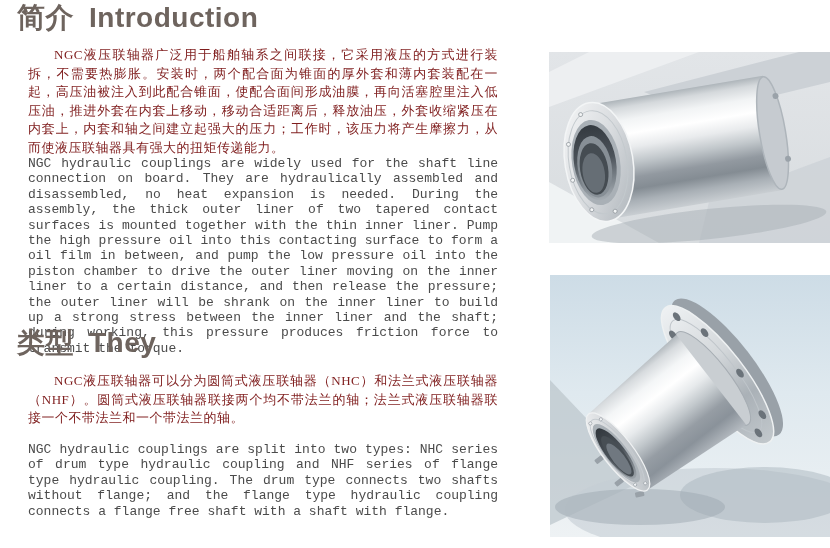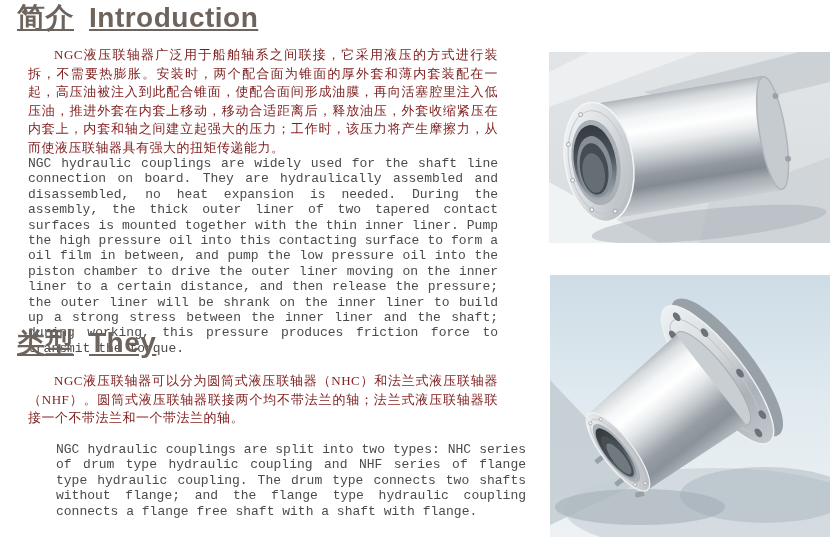--- a/index.html
+++ b/index.html
@@ -5,41 +5,41 @@
   html,body{margin:0;padding:0;}
   body{
     width:830px;height:548px;position:relative;overflow:hidden;
     background:#ffffff;
     font-family:"Liberation Sans", sans-serif;
   }
   .sec-heading{
     position:absolute;left:17px;margin:0;
     font-family:"Liberation Sans", sans-serif;
     font-weight:bold;font-size:28px;line-height:32px;
-    color:#6e645e;letter-spacing:0.5px;white-space:nowrap;text-decoration:underline;
+    color:#6e645e;letter-spacing:0.5px;white-space:nowrap;
   }
   #heading-intro{top:2px;}
   #heading-type{top:327px;}
   .sec-heading .en{margin-left:15px;}
   .para-zh{
     position:absolute;left:28px;width:470px;margin:0;
     font-family:"Liberation Serif", serif;
     font-size:13px;line-height:18.6px;color:#7f1d1d;
     text-align:justify;text-indent:2em;letter-spacing:0.5px;
   }
   #para-zh-intro{top:46px;}
   #para-zh-type{top:372px;}
   .para-en{
     position:absolute;left:28px;width:470px;margin:0;
     font-family:Liberation Mono, monospace;
     font-size:13px;line-height:15.4px;color:#4b4b4b;
     text-align:justify;
   }
   #para-en-intro{top:156px;}
-  #para-en-type{top:442px;margin-left:28px;}
+  #para-en-type{top:442px;}
   figure{position:absolute;margin:0;padding:0;}
   #fig-drum{left:549px;top:52px;width:281px;height:191px;}
   #fig-flange{left:550px;top:275px;width:280px;height:262px;}
   figure svg{display:block;}
 </style>
 </head>
 <body>
 
 <h1 class="sec-heading" id="heading-intro"><span class="zh">简介</span><span class="en">Introduction</span></h1>
 

